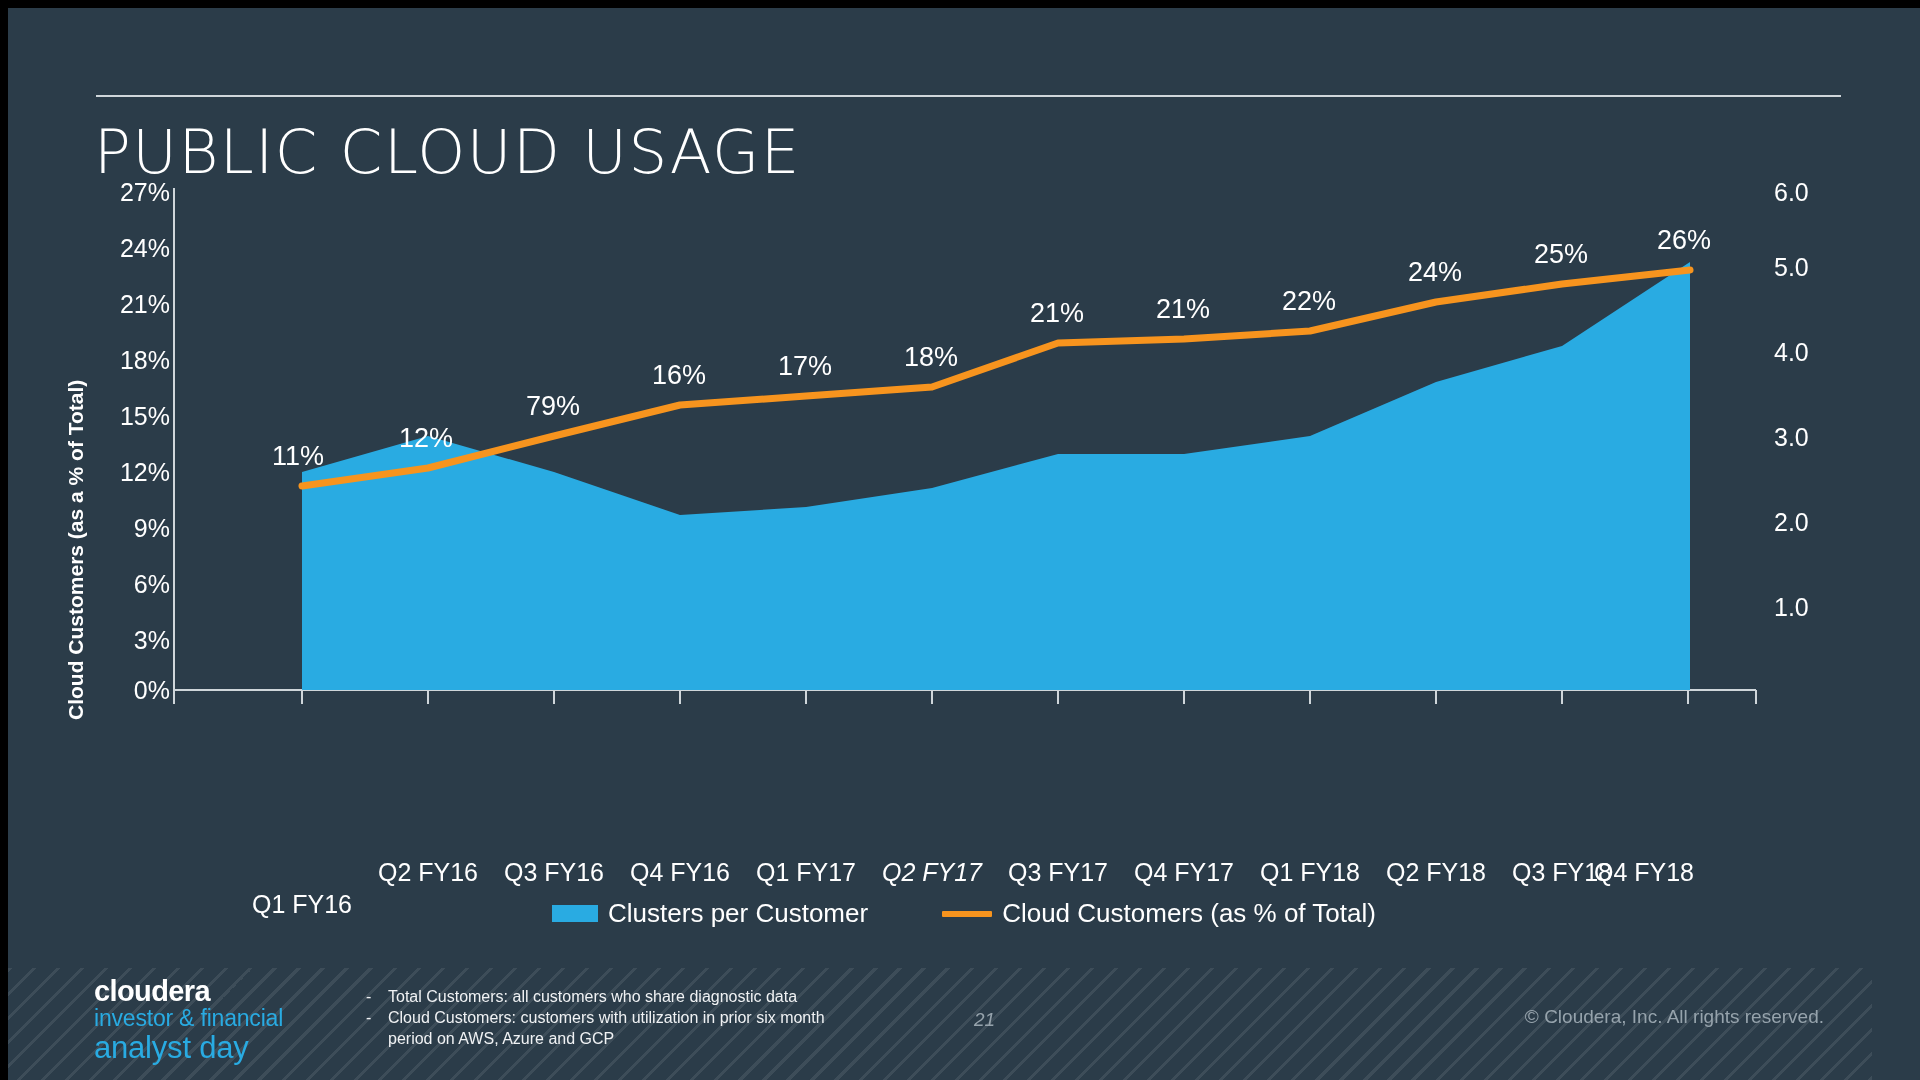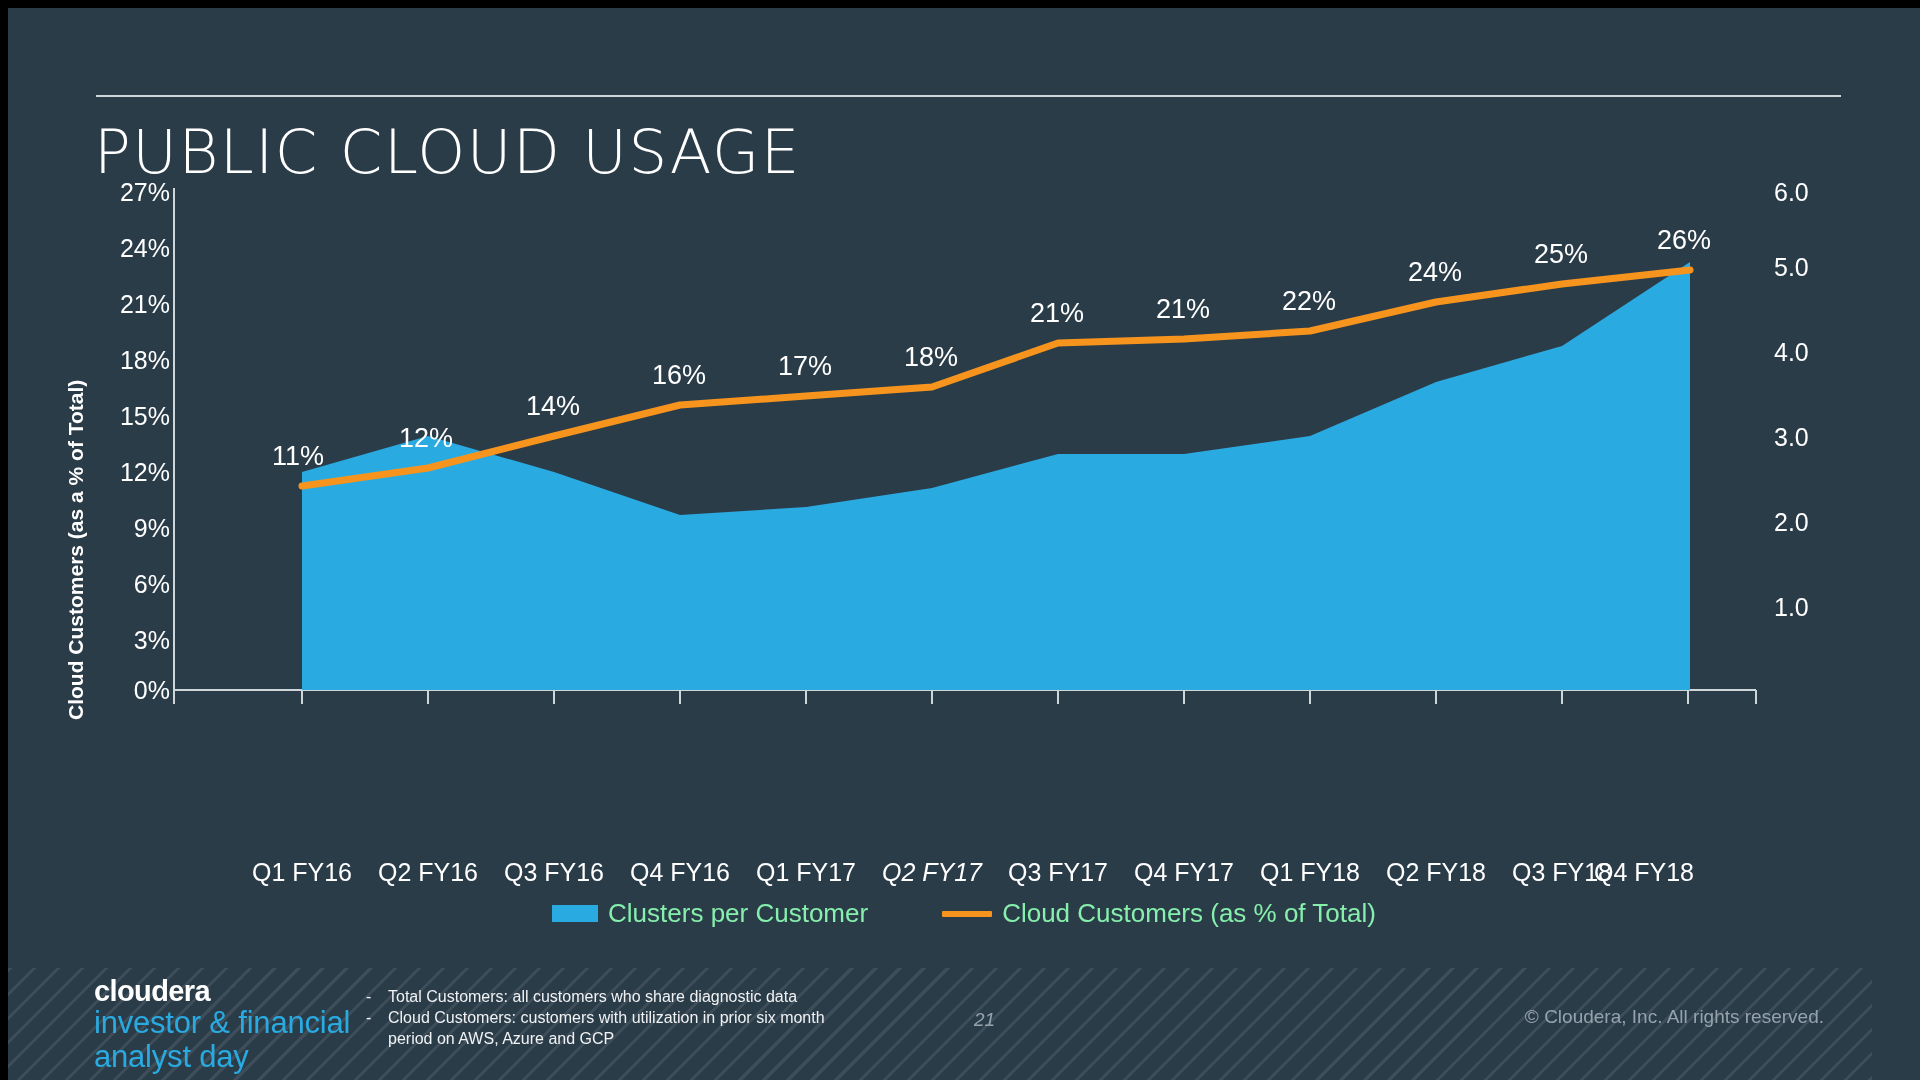--- a/index.html
+++ b/index.html
@@ -58,40 +58,40 @@
   }
 
   
   #legend{
     position:absolute; left:0; top:890px; width:1912px;
     display:flex; justify-content:center; align-items:center; gap:74px;
   }
   .legend-item{ display:flex; align-items:center; gap:10px; }
   .legend-swatch-area{ width:46px; height:17px; background:#29abe2; }
   .legend-swatch-line{ width:50px; height:6px; background:#f7941e; border-radius:1px;}
-  .legend-label{ color:#86efac; font-size:26px; white-space:nowrap; }
+  .legend-label{ color:#ffffff; font-size:26px; white-space:nowrap; }
 
   
   #footer{
     position:absolute; left:0; bottom:0; width:1864px; height:112px;
     background-color:#2b3c49;
     background-image:repeating-linear-gradient(
         -45deg,
         rgba(255,255,255,0.085) 0px,
         rgba(255,255,255,0.085) 3px,
         rgba(255,255,255,0) 3px,
         rgba(255,255,255,0) 17px);
   }
   #brand{ position:absolute; left:86px; top:8px; }
   #brand-name{
     color:#ffffff; font-size:29px; font-weight:bold; letter-spacing:-0.6px;
     line-height:1.05;
   }
   #brand-tagline{
-    color:#29abe2; font-size:31px; font-weight:400; line-height:1.08;
+    color:#29abe2; font-size:23px; font-weight:400; line-height:1.08;
     letter-spacing:-0.2px;
   }
   #notes{
     position:absolute; left:358px; top:18px; color:#f0f2f4; font-size:16px;
     line-height:1.32;
   }
   .note-row{ display:flex; }
   .note-dash{ width:22px; flex:0 0 22px; }
   .note-indent{ padding-left:22px; }
   #page-number{
@@ -152,36 +152,36 @@
 
     <div id="y-axis-title">Cloud Customers (as a % of Total)</div>
 
     <div class="axis-tick right" style="left:1766px; top:20px;">6.0</div>
     <div class="axis-tick right" style="left:1766px; top:95px;">5.0</div>
     <div class="axis-tick right" style="left:1766px; top:180px;">4.0</div>
     <div class="axis-tick right" style="left:1766px; top:265px;">3.0</div>
     <div class="axis-tick right" style="left:1766px; top:350px;">2.0</div>
     <div class="axis-tick right" style="left:1766px; top:435px;">1.0</div>
 
-    <div class="x-tick" style="left:294px;">Q1 FY16</div>
+    <div class="x-tick" style="left:294px;margin-top:32px;">Q1 FY16</div>
     <div class="x-tick" style="left:420px;">Q2 FY16</div>
     <div class="x-tick" style="left:546px;">Q3 FY16</div>
     <div class="x-tick" style="left:672px;">Q4 FY16</div>
     <div class="x-tick" style="left:798px;">Q1 FY17</div>
     <div class="x-tick" style="left:924px;font-style:italic;">Q2 FY17</div>
     <div class="x-tick" style="left:1050px;">Q3 FY17</div>
     <div class="x-tick" style="left:1176px;">Q4 FY17</div>
     <div class="x-tick" style="left:1302px;">Q1 FY18</div>
     <div class="x-tick" style="left:1428px;">Q2 FY18</div>
     <div class="x-tick" style="left:1554px;">Q3 FY18</div>
     <div class="x-tick" style="left:1636px;">Q4 FY18</div>
 
     <div class="pt-label" style="left:290px;  top:283px;">11%</div>
     <div class="pt-label" style="left:418px;  top:265px;">12%</div>
-    <div class="pt-label" style="left:545px;  top:233px;">14%</div>
+    <div class="pt-label" style="left:545px;  top:233px;">79%</div>
     <div class="pt-label" style="left:671px;  top:202px;">16%</div>
     <div class="pt-label" style="left:797px;  top:193px;">17%</div>
     <div class="pt-label" style="left:923px;  top:184px;">18%</div>
     <div class="pt-label" style="left:1049px; top:140px;">21%</div>
     <div class="pt-label" style="left:1175px; top:136px;">21%</div>
     <div class="pt-label" style="left:1301px; top:128px;">22%</div>
     <div class="pt-label" style="left:1427px; top:99px;">24%</div>
     <div class="pt-label" style="left:1553px; top:81px;">25%</div>
     <div class="pt-label" style="left:1676px; top:67px;">26%</div>
 

